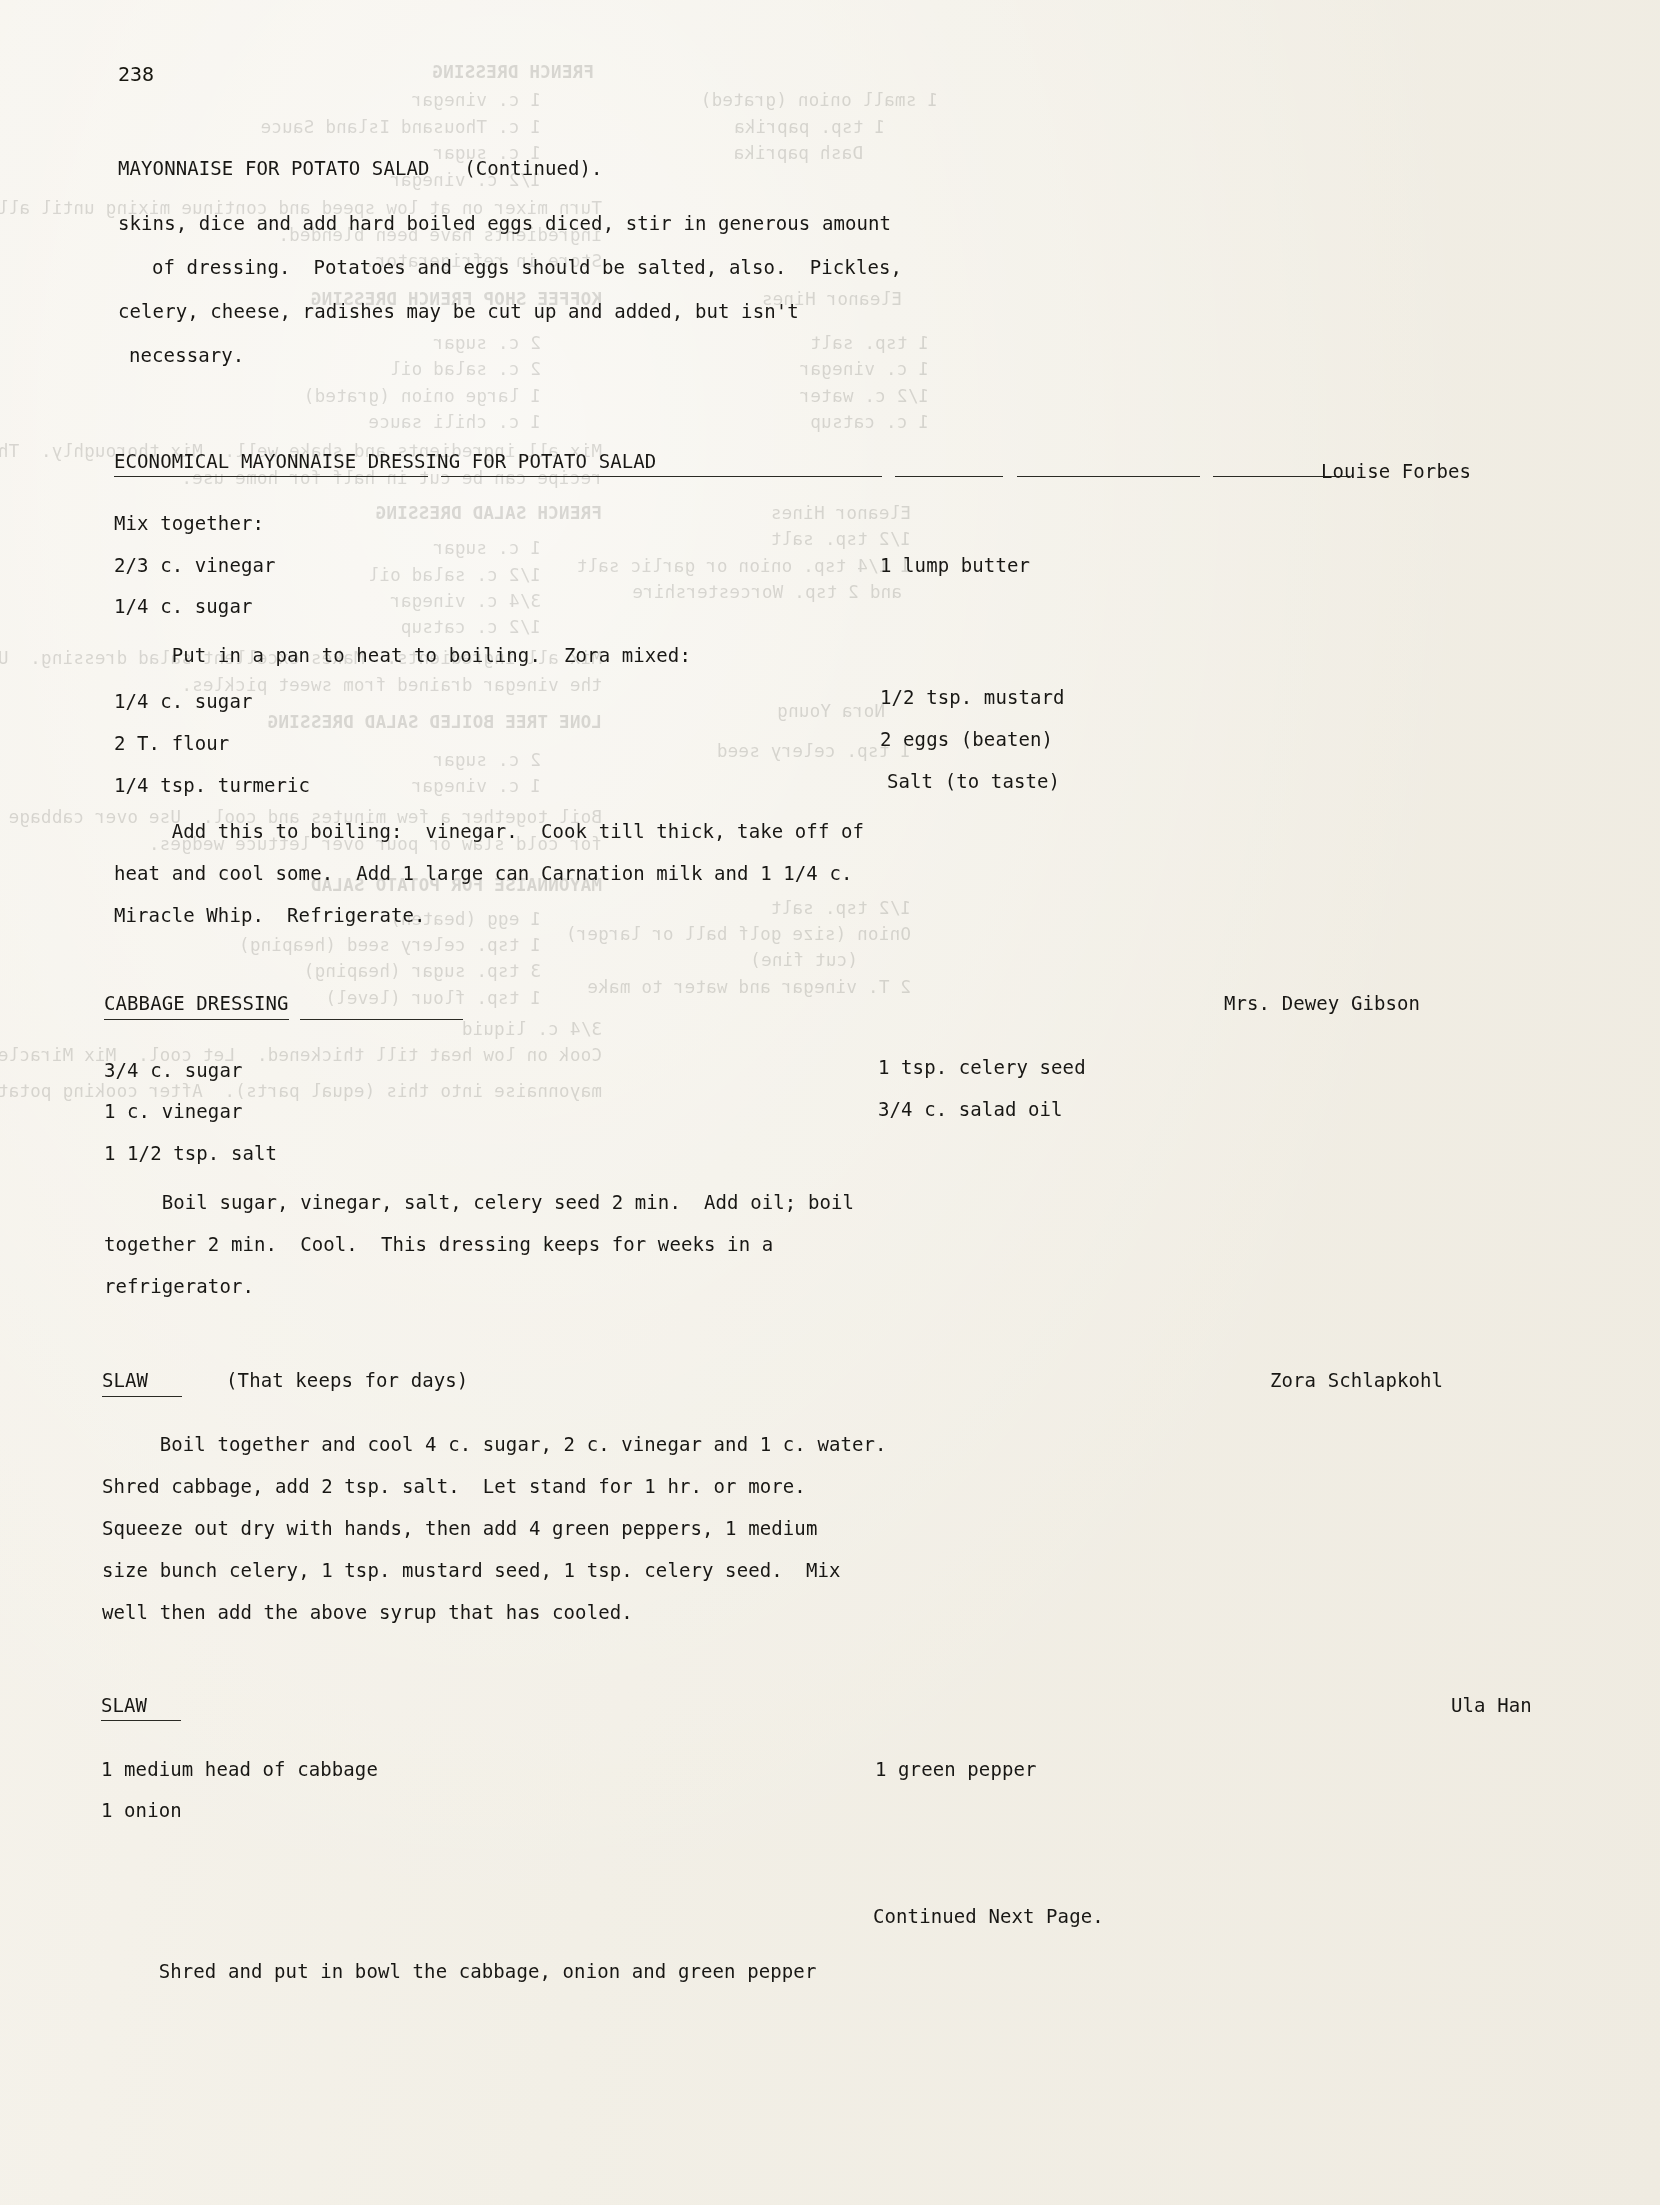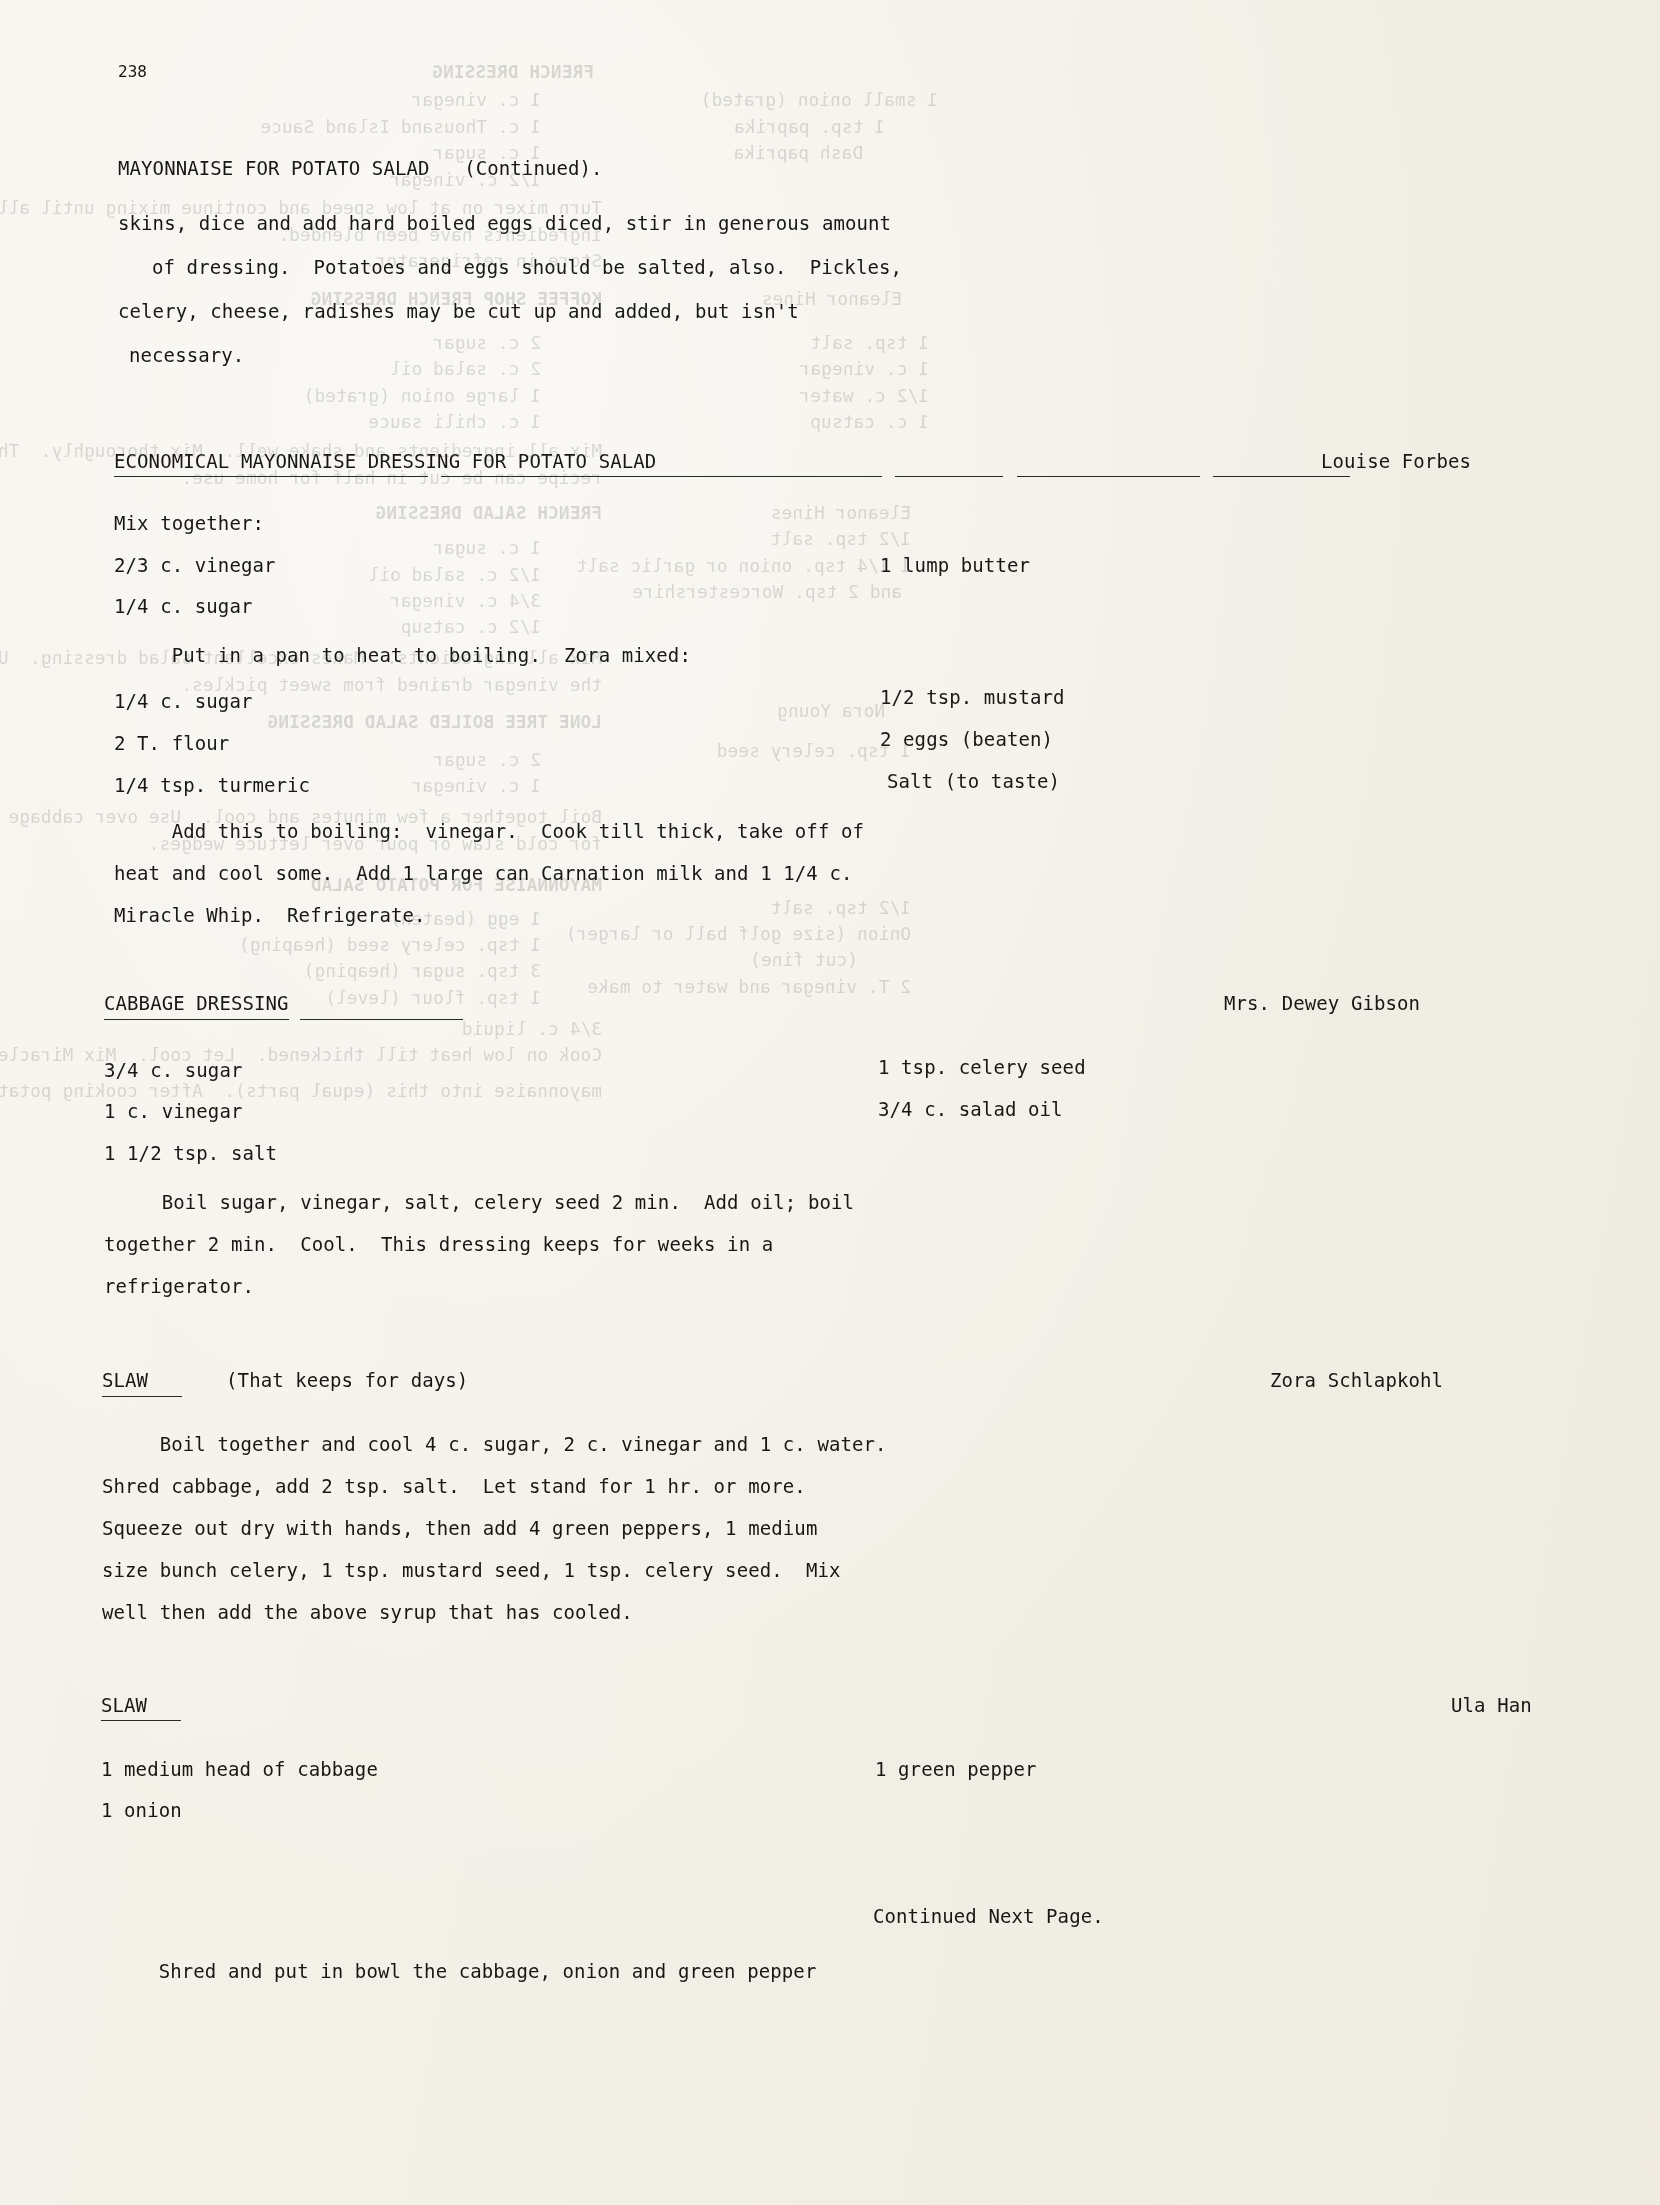--- a/index.html
+++ b/index.html
@@ -57,21 +57,21 @@
   .t {
     position: absolute;
     white-space: pre;
     font-size: 19px;
     line-height: 22px;
     letter-spacing: 0.1px;
     color: #181714;
   }
   .pageno {
     position: absolute;
-    font-size: 16px;
+    font-size: 20px;
     color: #17160f;
   }
   .rule {
     position: absolute;
     height: 1.3px;
     background: #2a2a24;
   }
 </style>
 </head>
 <body>
@@ -145,21 +145,21 @@
     <div class="t" style="left:112px; top:256px;margin-left:40px;">of dressing.  Potatoes and eggs should be salted, also.  Pickles,</div>
     <div class="t" style="left:118px; top:300px;">celery, cheese, radishes may be cut up and added, but isn't</div>
     <div class="t" style="left:129px; top:344px;">necessary.</div>
 
     <div class="t" style="left:114px; top:450px;">ECONOMICAL MAYONNAISE DRESSING FOR POTATO SALAD</div>
     <div class="rule" style="left:114px; top:476px; width:314px;"></div>
     <div class="rule" style="left:441px; top:476px; width:441px;"></div>
     <div class="rule" style="left:895px; top:476px; width:108px;"></div>
     <div class="rule" style="left:1017px; top:476px; width:183px;"></div>
     <div class="rule" style="left:1213px; top:476px; width:137px;"></div>
-    <div class="t" style="left:1321px; top:450px;text-align:center;">Louise Forbes</div>
+    <div class="t" style="left:1321px; top:460px;text-align:center;">Louise Forbes</div>
 
     <div class="t" style="left:114px; top:512px;">Mix together:</div>
     <div class="t" style="left:114px; top:554px;">2/3 c. vinegar</div>
     <div class="t" style="left:114px; top:595px;">1/4 c. sugar</div>
     <div class="t" style="left:880px; top:554px;">1 lump butter</div>
 
     <div class="t" style="left:114px; top:644px;">     Put in a pan to heat to boiling.  Zora mixed:</div>
 
     <div class="t" style="left:114px; top:690px;">1/4 c. sugar</div>
     <div class="t" style="left:114px; top:732px;">2 T. flour</div>

